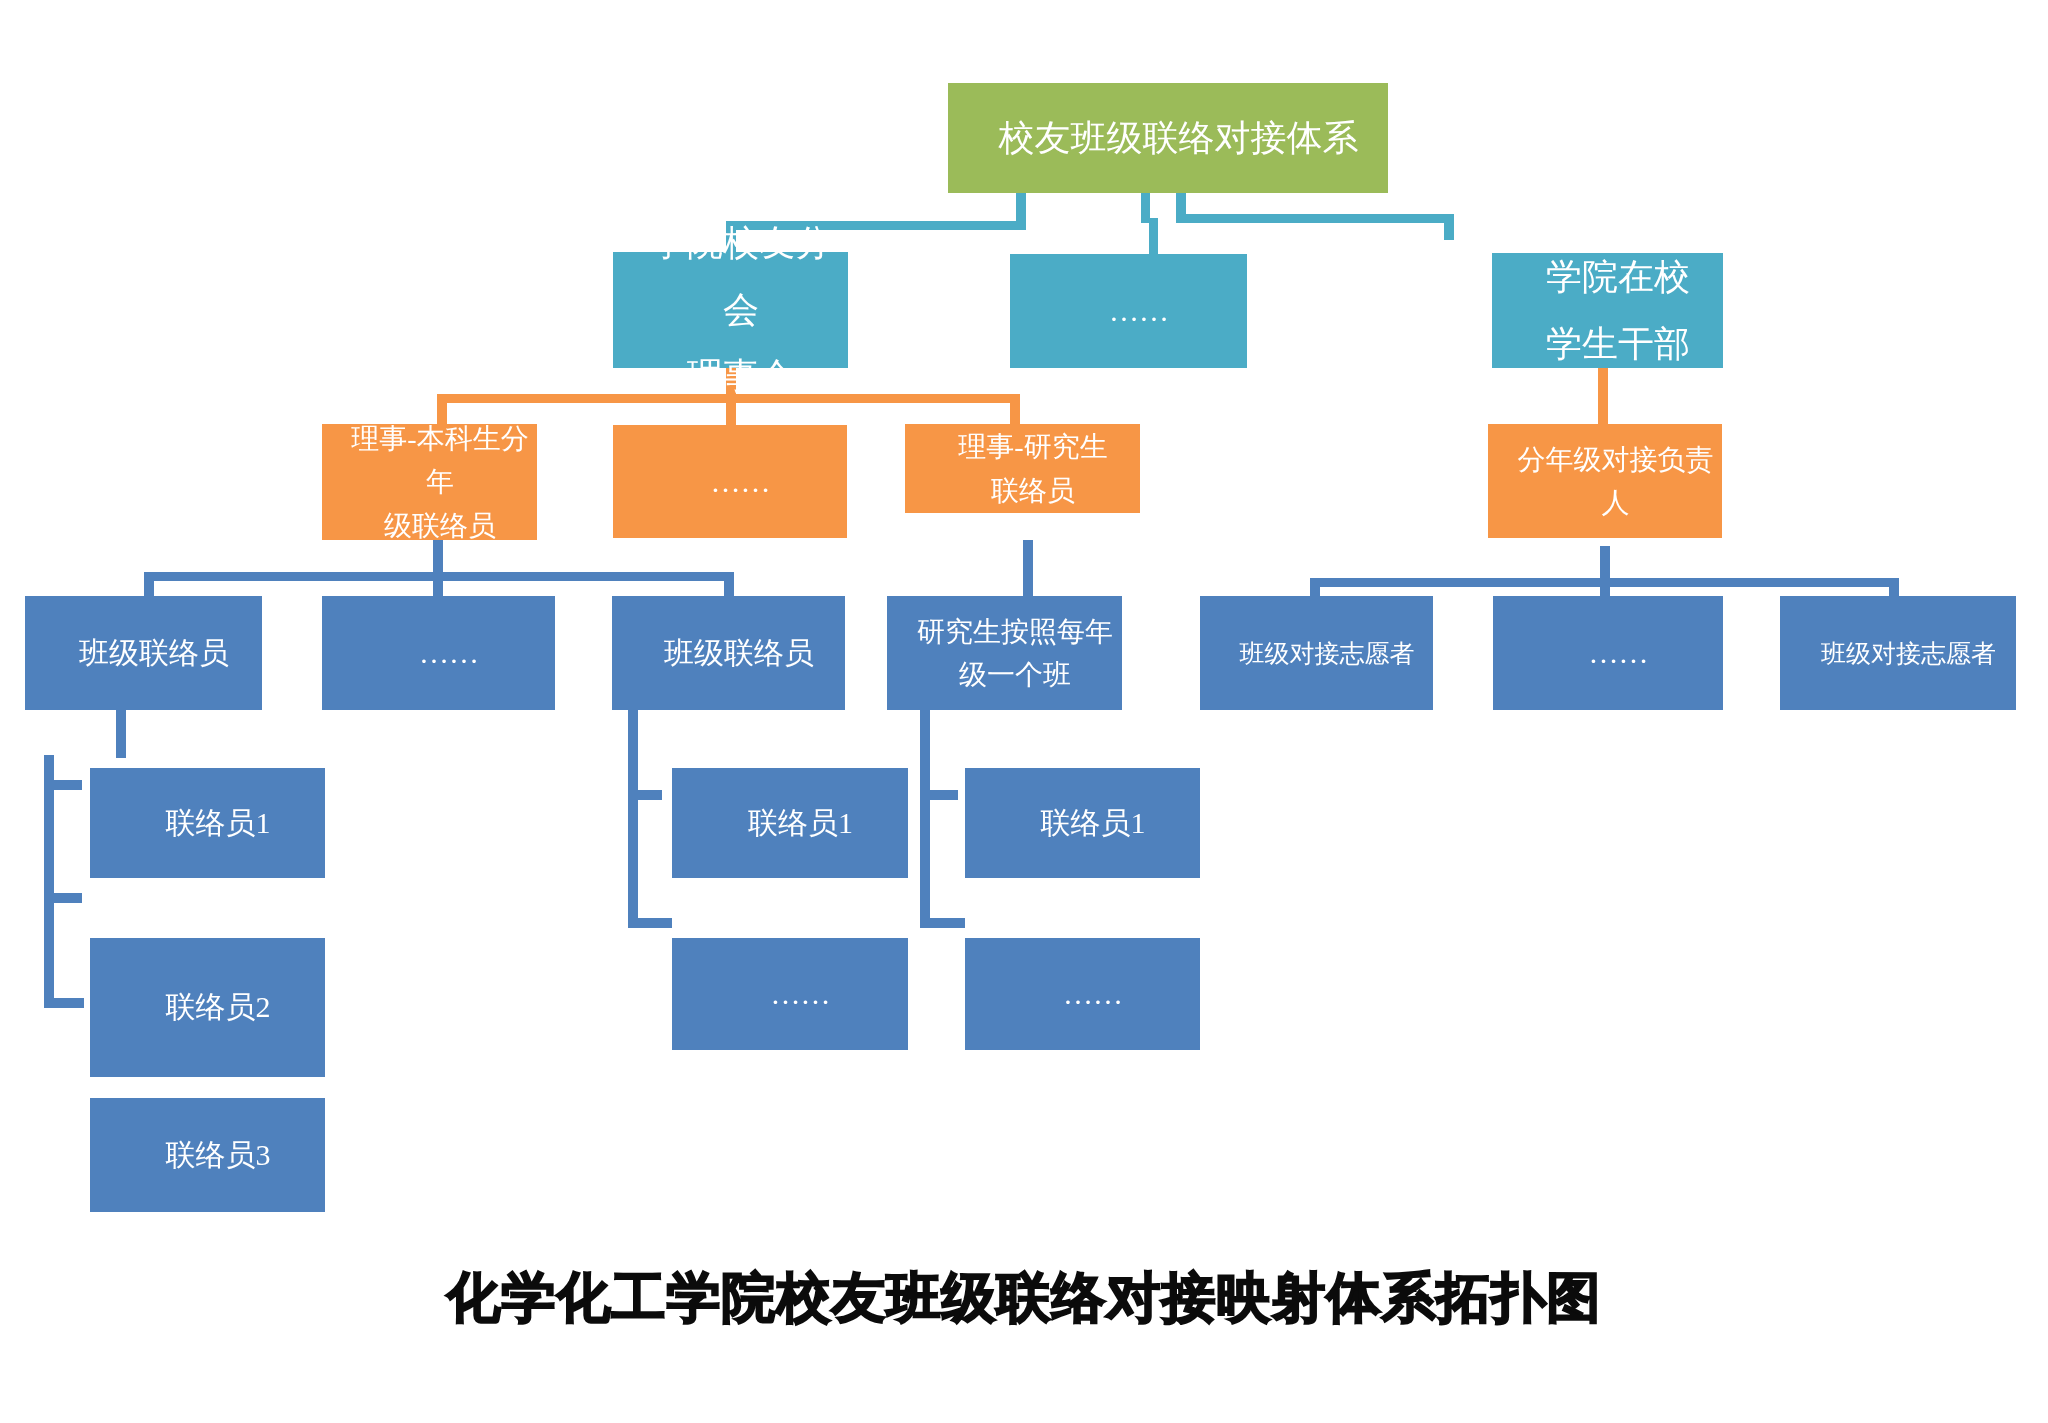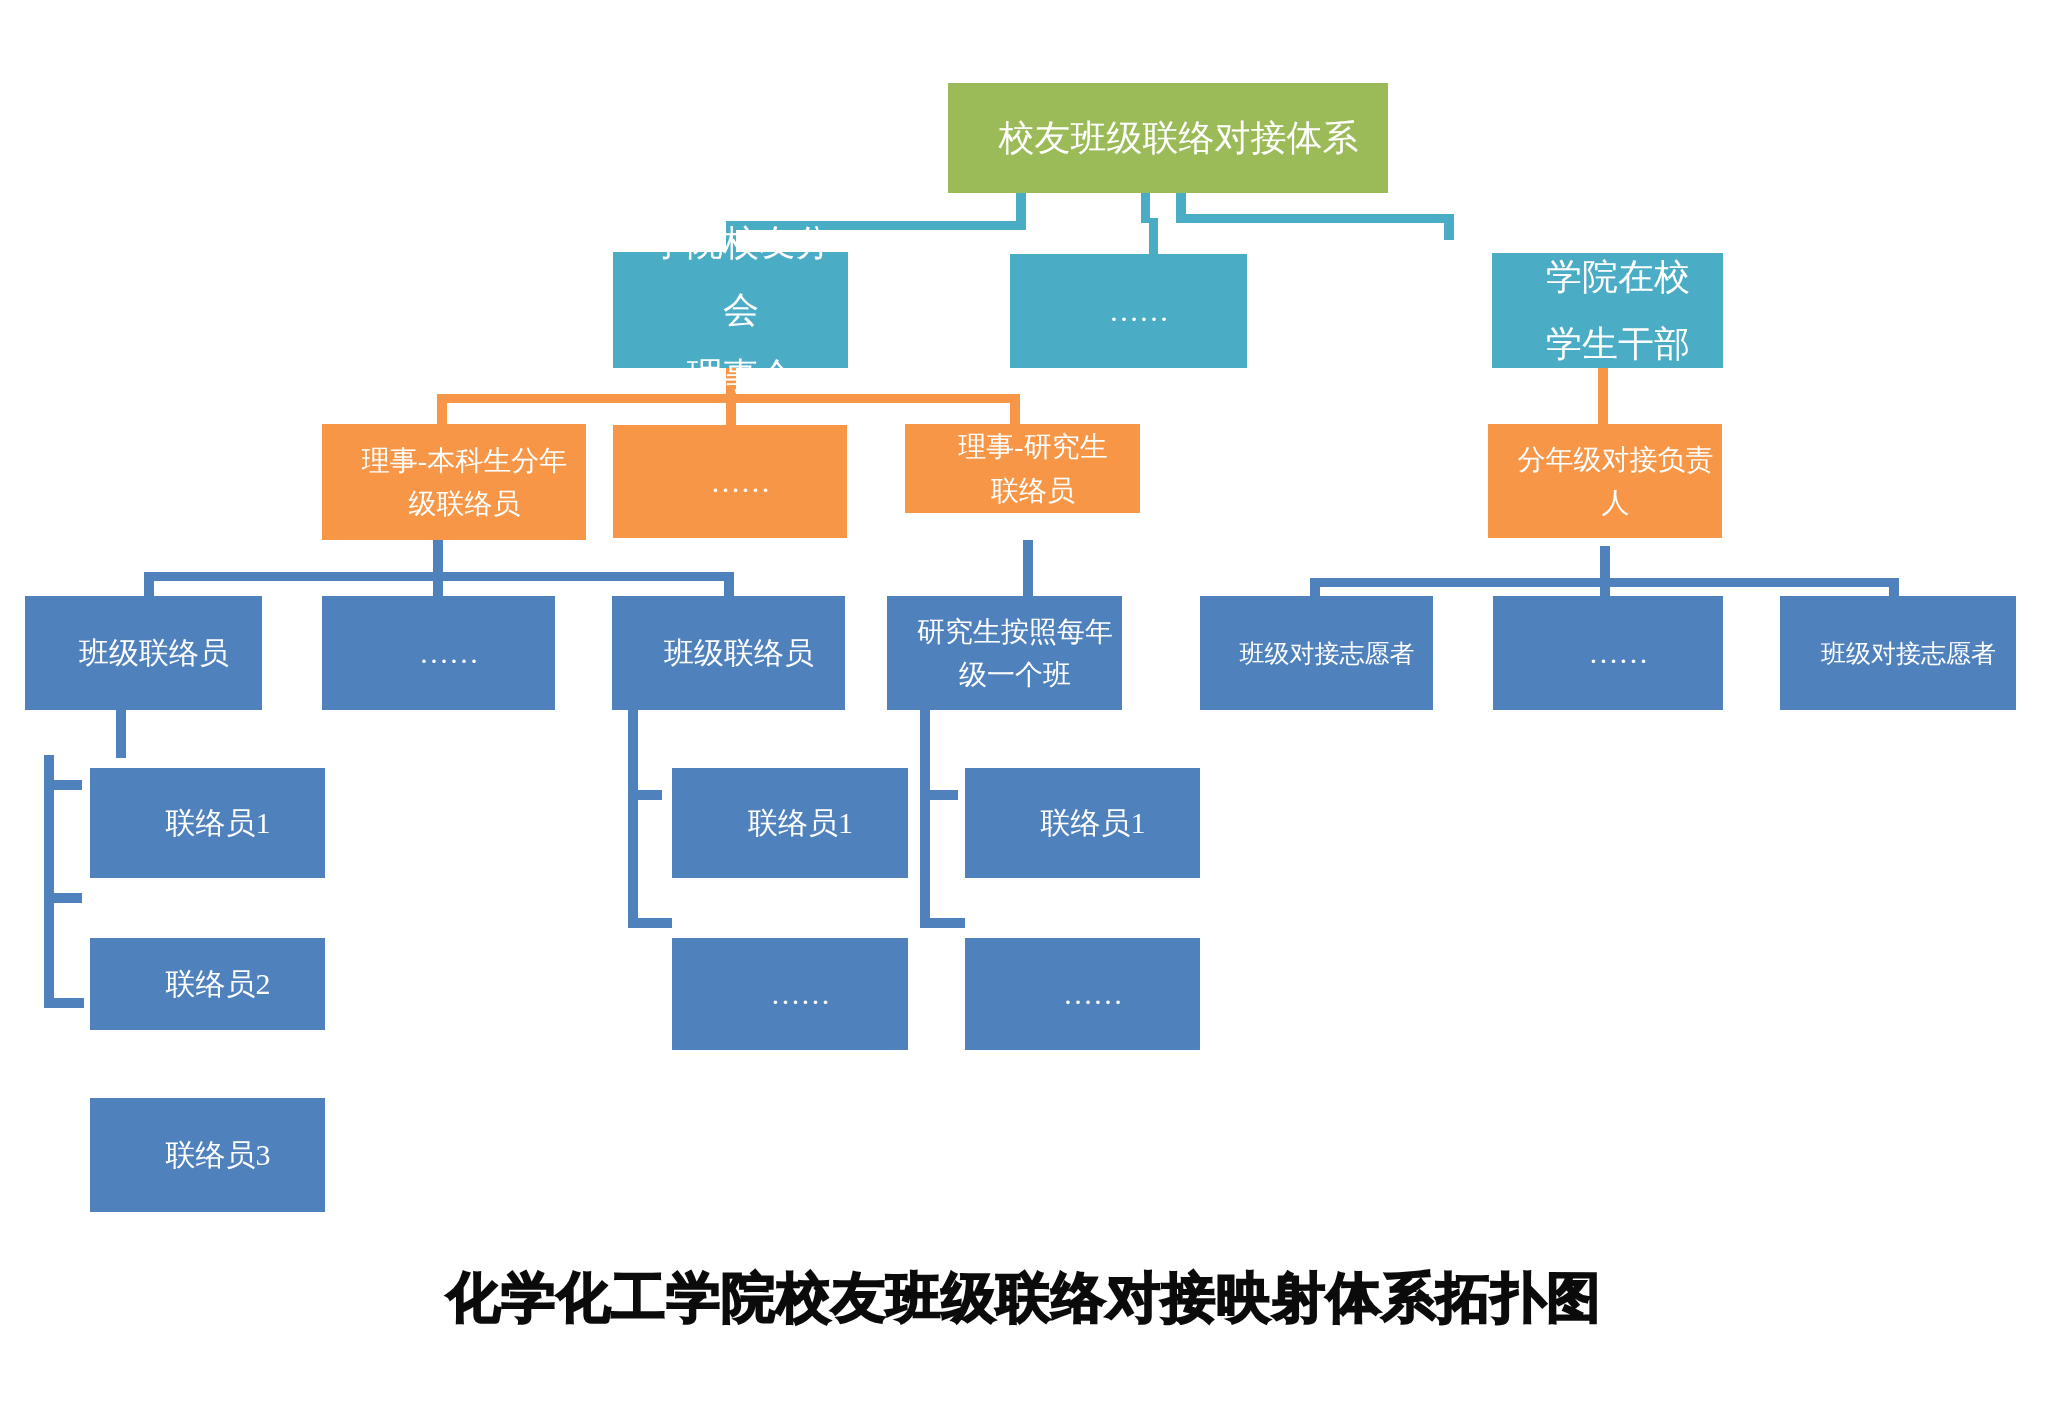--- a/index.html
+++ b/index.html
@@ -91,21 +91,21 @@
 理事会</span>
   </div>
   <div class="node bg-teal fs30" style="left:1010px;top:254px;width:237px;height:114px;">
     <span class="lbl">……</span>
   </div>
   <div class="node bg-teal fs32 lh-wide" style="left:1492px;top:253px;width:231px;height:115px;">
     <span class="lbl">学院在校
 学生干部</span>
   </div>
 
-  <div class="node bg-orange fs28 lh-mid" style="left:322px;top:424px;width:264px;height:116px;">
+  <div class="node bg-orange fs28 lh-mid" style="left:322px;top:424px;width:215px;height:116px;">
     <span class="lbl">理事-本科生分年
 级联络员</span>
   </div>
   <div class="node bg-orange fs30" style="left:613px;top:425px;width:234px;height:113px;">
     <span class="lbl">……</span>
   </div>
   <div class="node bg-orange fs28 lh-mid" style="left:905px;top:424px;width:235px;height:89px;">
     <span class="lbl">理事-研究生
 联络员</span>
   </div>
@@ -133,21 +133,21 @@
   <div class="node bg-blue fs30" style="left:1493px;top:596px;width:230px;height:114px;">
     <span class="lbl">……</span>
   </div>
   <div class="node bg-blue fs29" style="left:1780px;top:596px;width:236px;height:114px;">
     <span class="lbl">班级对接志愿者</span>
   </div>
 
   <div class="node bg-blue fs30" style="left:90px;top:768px;width:235px;height:110px;">
     <span class="lbl">联络员1</span>
   </div>
-  <div class="node bg-blue fs30" style="left:90px;top:938px;width:235px;height:92px;">
+  <div class="node bg-blue fs30" style="left:90px;top:938px;width:235px;height:139px;">
     <span class="lbl">联络员2</span>
   </div>
   <div class="node bg-blue fs30" style="left:90px;top:1098px;width:235px;height:114px;">
     <span class="lbl">联络员3</span>
   </div>
 
   <div class="node bg-blue fs30" style="left:672px;top:768px;width:236px;height:110px;">
     <span class="lbl">联络员1</span>
   </div>
   <div class="node bg-blue fs30" style="left:672px;top:938px;width:236px;height:112px;">

